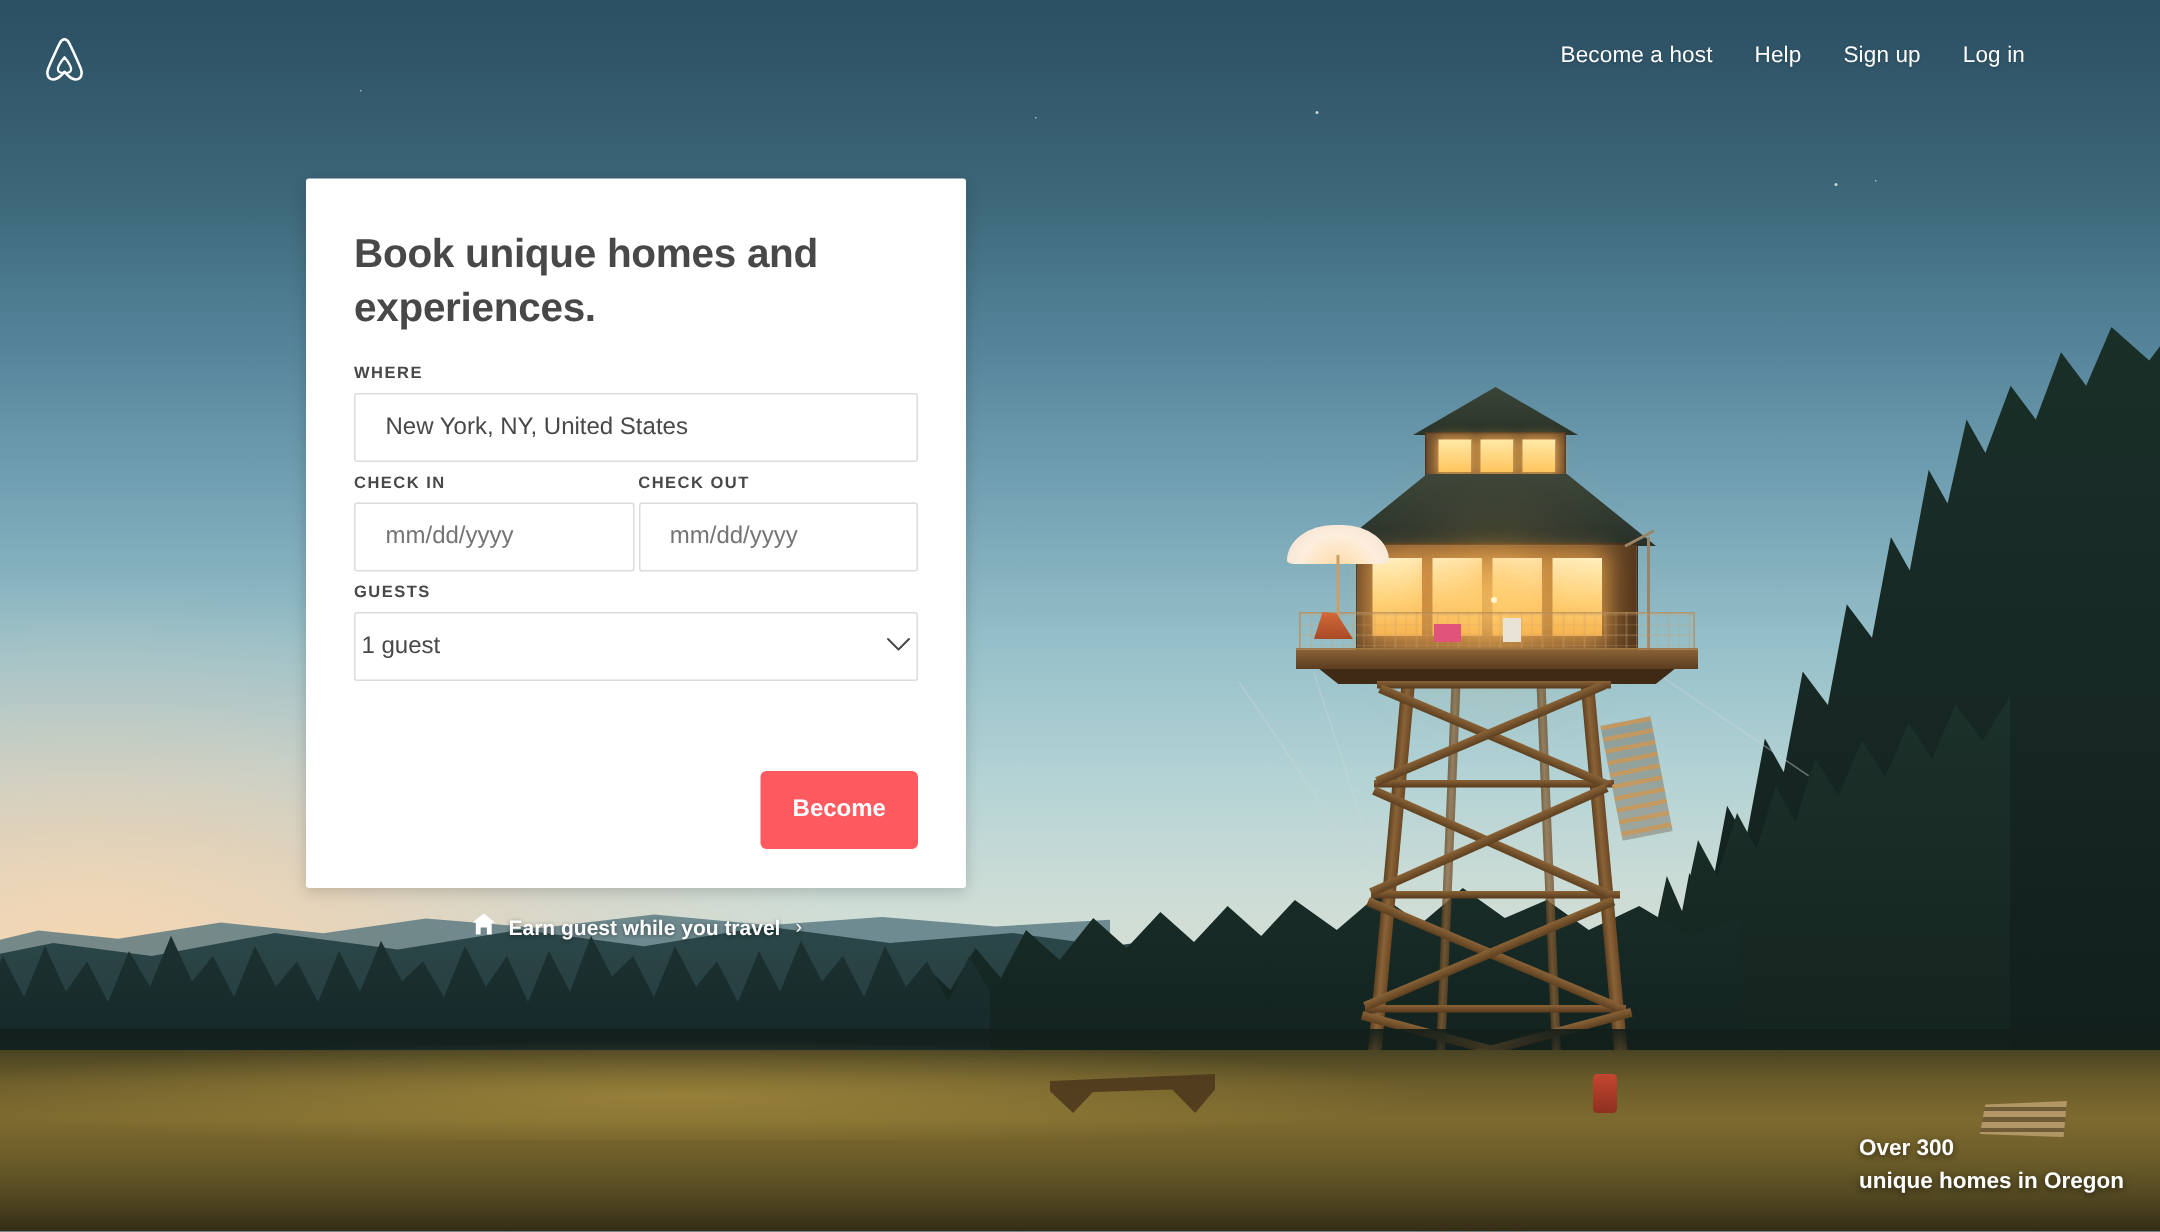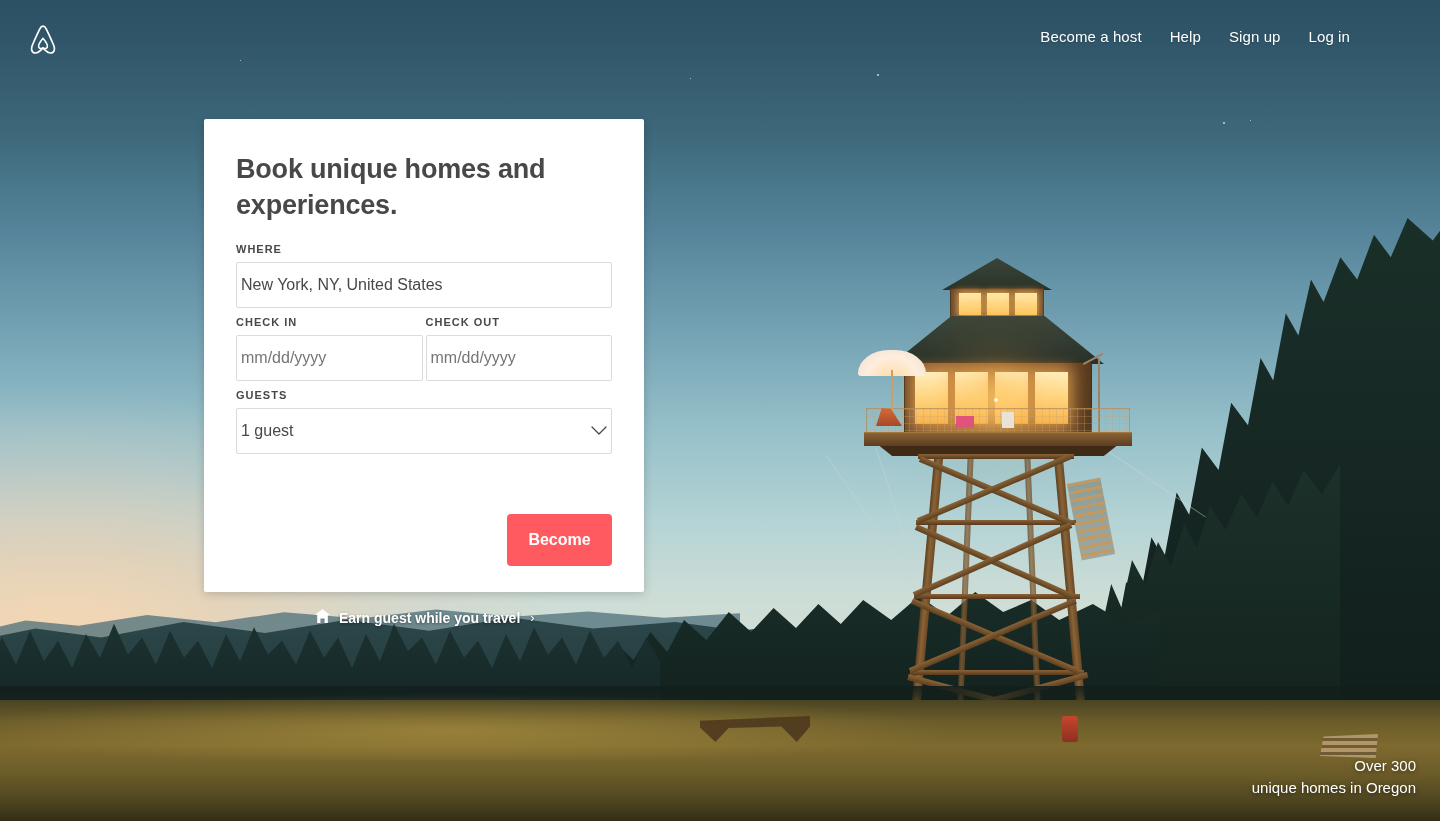--- a/index.html
+++ b/index.html
@@ -301,21 +301,21 @@
     margin-bottom: 20px;
   }
   .field-label {
     font-size: 11px; font-weight: bold; letter-spacing: 1px;
     color: #484848; text-transform: uppercase;
     margin-bottom: 7px;
   }
   .input {
     width: 100%; height: 46px;
     border: 1px solid #dbdbdb; border-radius: 2px;
-    padding: 0 4px;
+    padding: 0 20px;
     font-size: 16px; color: #484848;
     font-family: "Liberation Sans", sans-serif;
     background: #fff; outline: none;
     display: flex; align-items: center;
   }
   .input.ph { color: #14532d; }
   .row { display: flex; gap: 4px; }
   .col { width: 50%; }
   .col + .col { margin-left: -1px; }
   .group { margin-bottom: 8px; }
@@ -341,22 +341,22 @@
     display: flex; align-items: center; gap: 8px;
     color: #fff; font-size: 14px; font-weight: bold;
     text-decoration: none; z-index: 20;
     text-shadow: 0 1px 3px rgba(0,0,0,0.45);
   }
   .earn .chev { font-weight: normal; font-size: 13px; margin-left: 2px; }
 
   
   .caption {
     position: absolute; right: 24px; bottom: 22px;
-    text-align: right; color: #fff;
-    font-size: 15px; font-weight: normal; line-height: 22px;
+    text-align: left; color: #fff;
+    font-size: 15px; font-weight: bold; line-height: 22px;
     text-shadow: 0 1px 4px rgba(0,0,0,0.55);
     z-index: 20;
   }
 </style>
 </head>
 <body>
 
 <div id="stage">
 
   <div class="photo">

